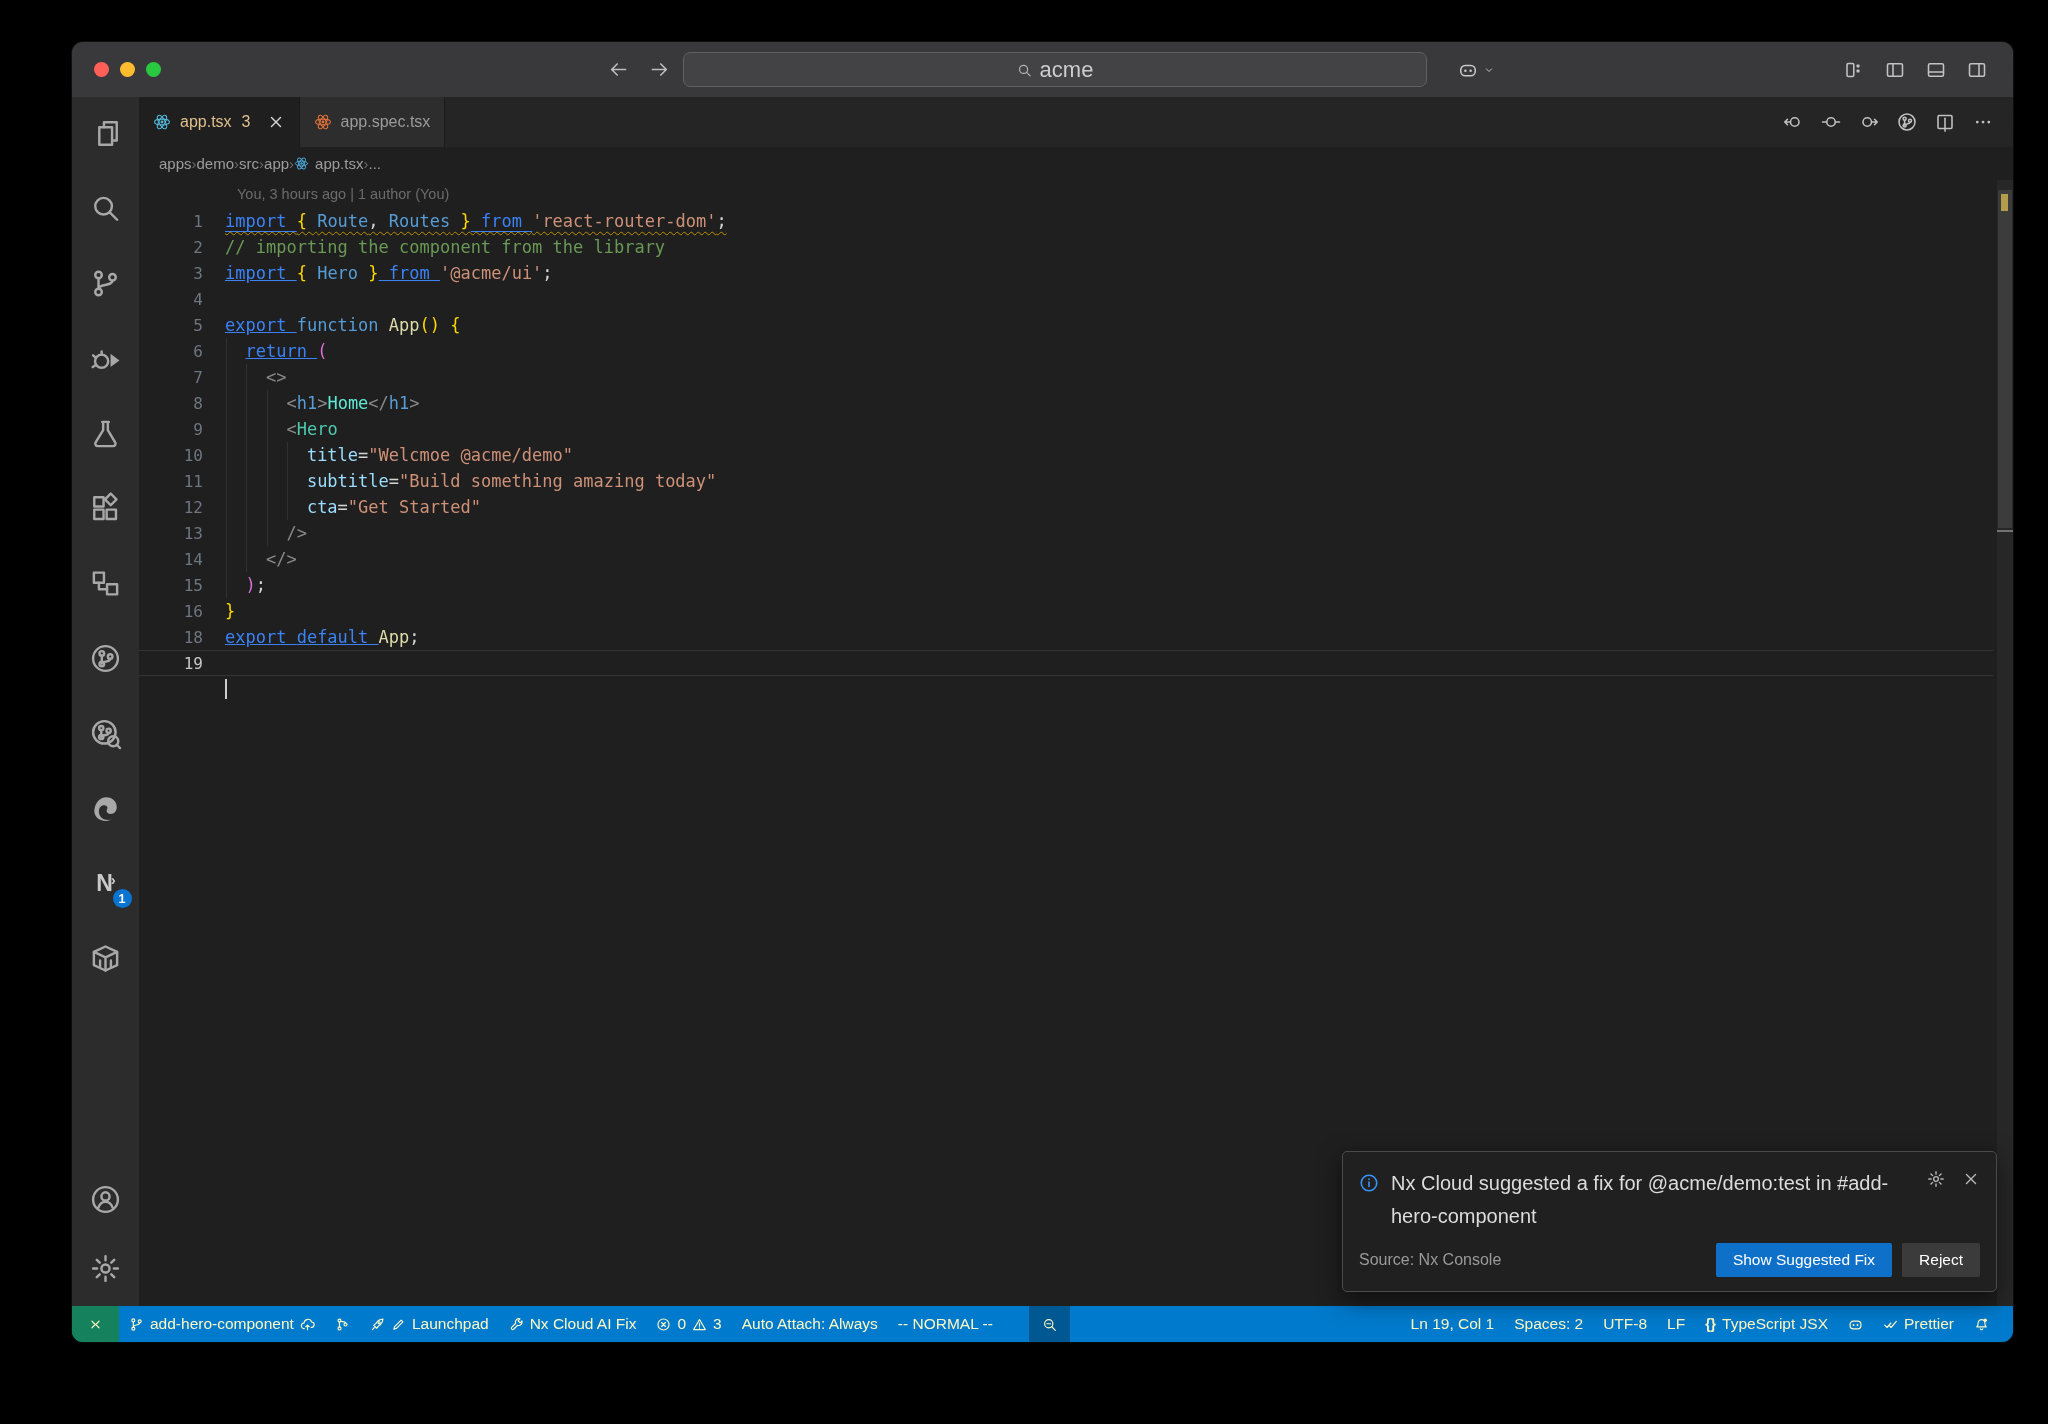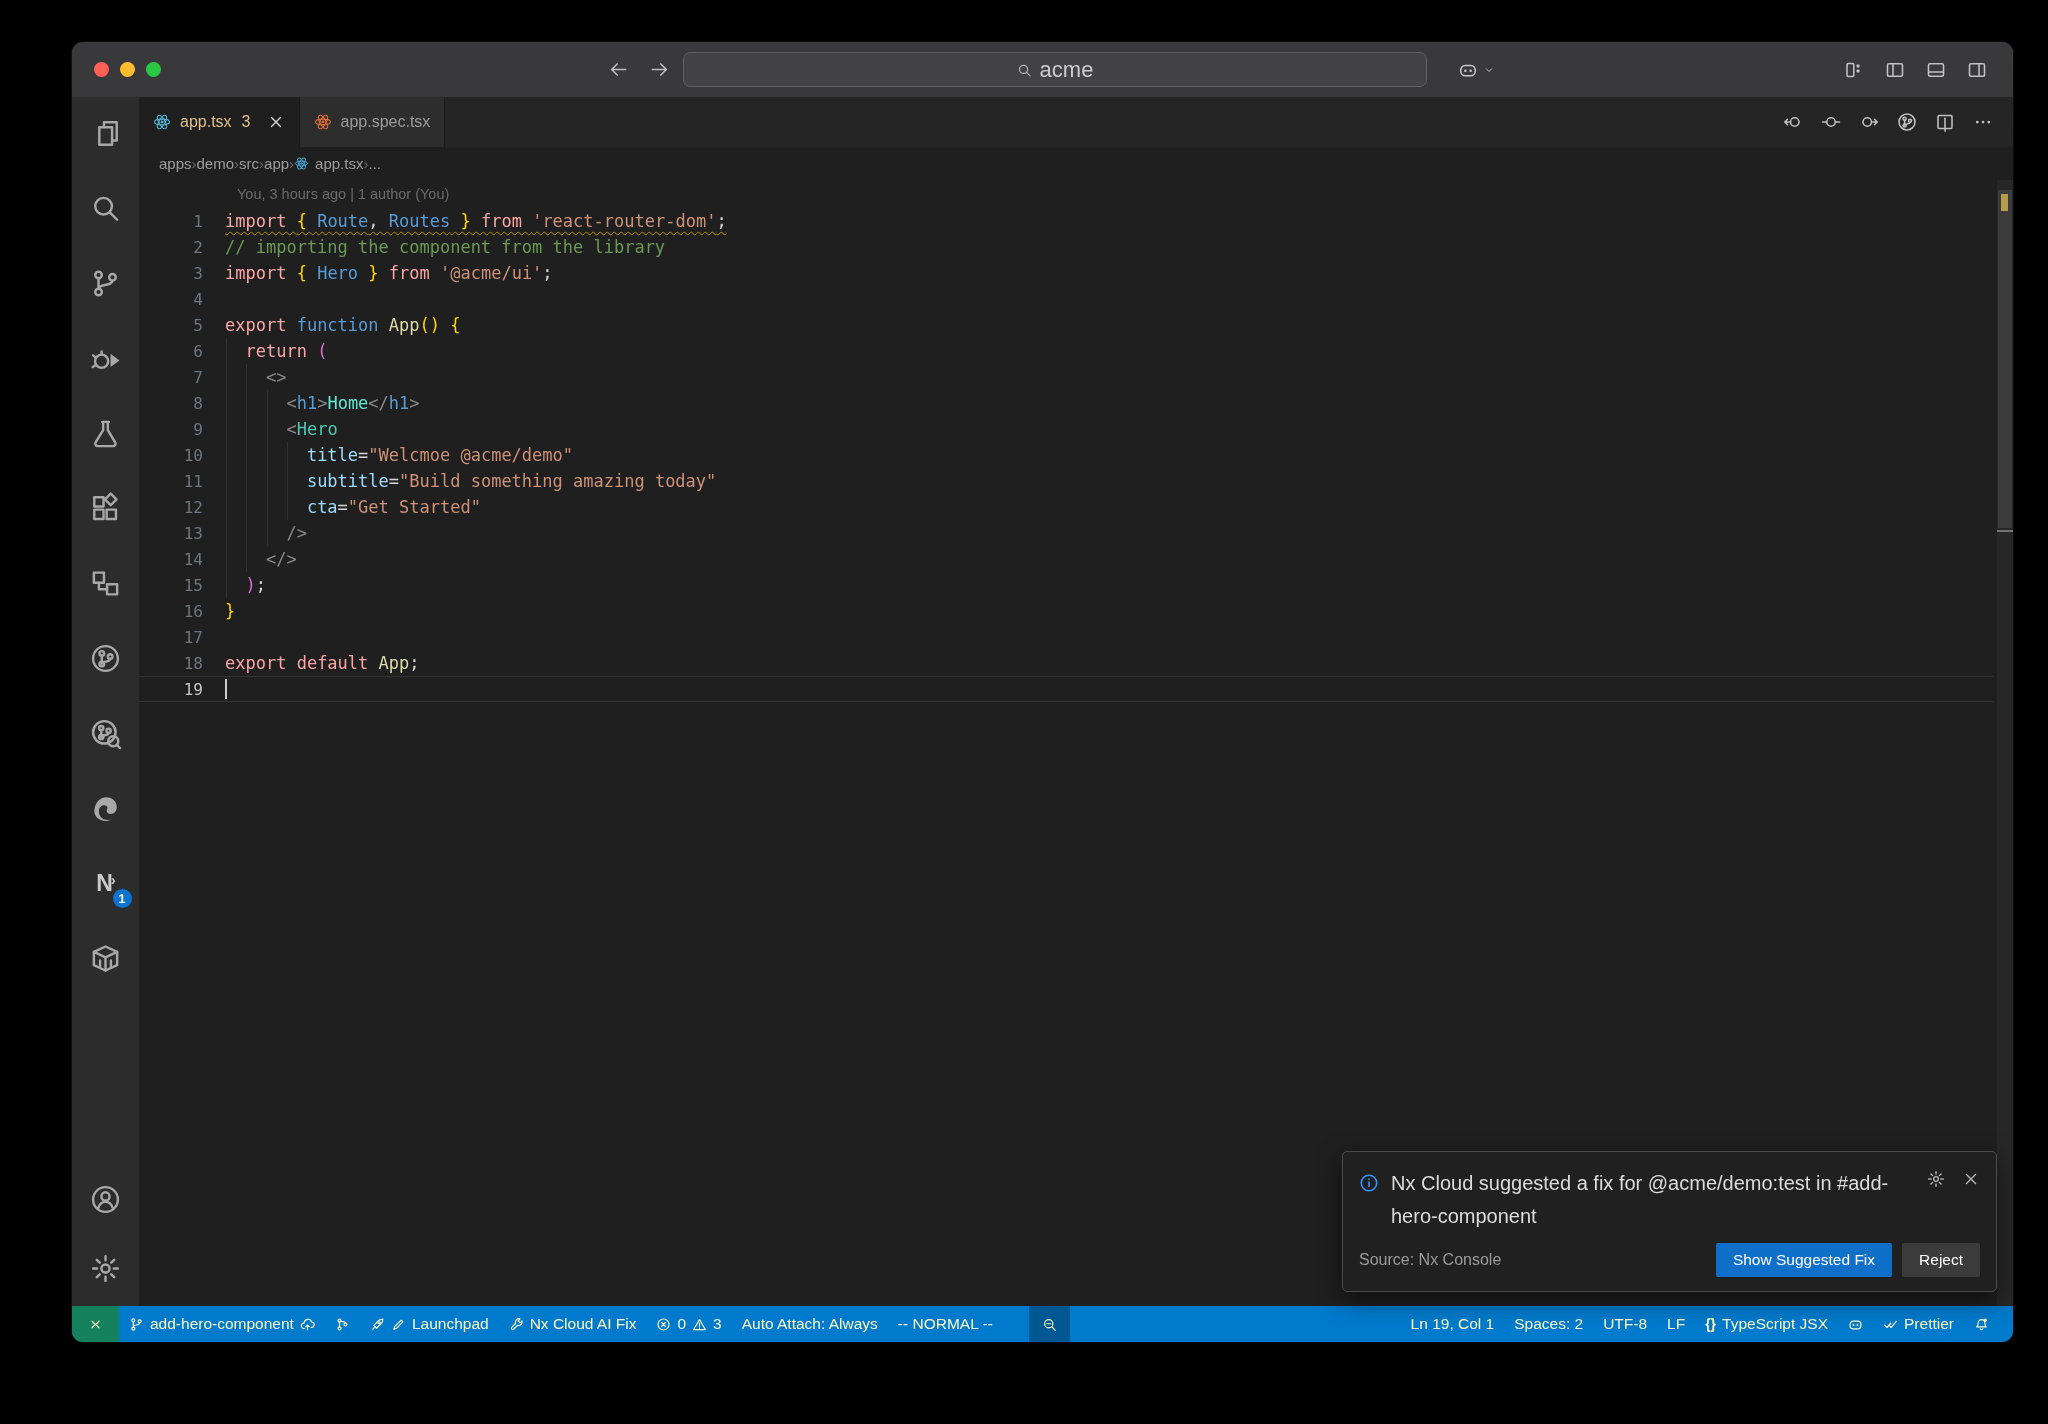--- a/index.html
+++ b/index.html
@@ -72,21 +72,21 @@
   .code-area { position:absolute; left:0; top:28px; right:20px; }
   .code-line { display:flex; height:26px; align-items:center; }
   .ln { flex:0 0 64px; text-align:right; color:#6e7681; font:16px "DejaVu Sans Mono", monospace; }
   .code-line.active .ln { color:#c6c6c6; }
   .code-line.active { border-top:1px solid rgba(255,255,255,.09);
                       border-bottom:1px solid rgba(255,255,255,.09); }
   .code-text { margin-left:22px; font:17px/26px "DejaVu Sans Mono", monospace;
                white-space:pre; color:#d4d4d4; }
   .squiggle { text-decoration:underline wavy #b89000 1px; text-underline-offset:4px;
               text-decoration-skip-ink:none; }
-  .c-kw{color:#fca5a5;} .c-decl{color:#569CD6;} .c-b1{color:#FFD700;} .c-b2{color:#DA70D6;}
+  .c-kw{color:#3b82f6;text-decoration:underline;} .c-decl{color:#569CD6;} .c-b1{color:#FFD700;} .c-b2{color:#DA70D6;}
   .c-var{color:#569CD6;} .c-fn{color:#DCDCAA;} .c-comp{color:#4EC9B0;} .c-tag{color:#569CD6;}
   .c-str{color:#CE9178;} .c-com{color:#6A9955;} .c-pun{color:#8a8a8a;} .c-fg{color:#D4D4D4;}
   .c-attr{color:#9CDCFE;} .c-txt{color:#5eead4; font-weight:400;}
   .guide { position:absolute; width:1px; background:rgba(255,255,255,.08); }
   .cursor { position:absolute; left:86px; width:1.5px; height:20px; background:#cecece; }
   .sb-track { position:absolute; right:0; top:0; width:16px; height:100%;
               background:rgba(255,255,255,.04); }
   .sb-slider { position:absolute; right:1px; top:10px; width:14px; height:338px;
                background:rgba(135,135,135,.22); }
   .sb-endline { position:absolute; right:0; top:350px; width:16px; height:2px;
@@ -472,24 +472,20 @@
               <span class="code-text" data-name="code-text"><span class="c-fg">    </span><span class="c-pun">&lt;/&gt;</span></span>
             </div>
             <div class="code-line" data-name="code-line-15">
               <span class="ln" data-name="line-number">15</span>
               <span class="code-text" data-name="code-text"><span class="c-fg">  </span><span class="c-b2">)</span><span class="c-fg">;</span></span>
             </div>
             <div class="code-line" data-name="code-line-16">
               <span class="ln" data-name="line-number">16</span>
               <span class="code-text" data-name="code-text"><span class="c-b1">}</span></span>
             </div>
-            <div class="code-line" data-name="code-line-17">
-              <span class="ln" data-name="line-number">17</span>
-              <span class="code-text" data-name="code-text"></span>
-            </div>
             <div class="code-line" data-name="code-line-18">
               <span class="ln" data-name="line-number">18</span>
               <span class="code-text" data-name="code-text"><span class="c-kw">export </span><span class="c-kw">default </span><span class="c-fn">App</span><span class="c-fg">;</span></span>
             </div>
             <div class="code-line active" data-name="code-line-19">
               <span class="ln" data-name="line-number">19</span>
               <span class="code-text" data-name="code-text"></span>
             </div>
           </div>
         <div class="sb-track" data-name="editor-scrollbar">

